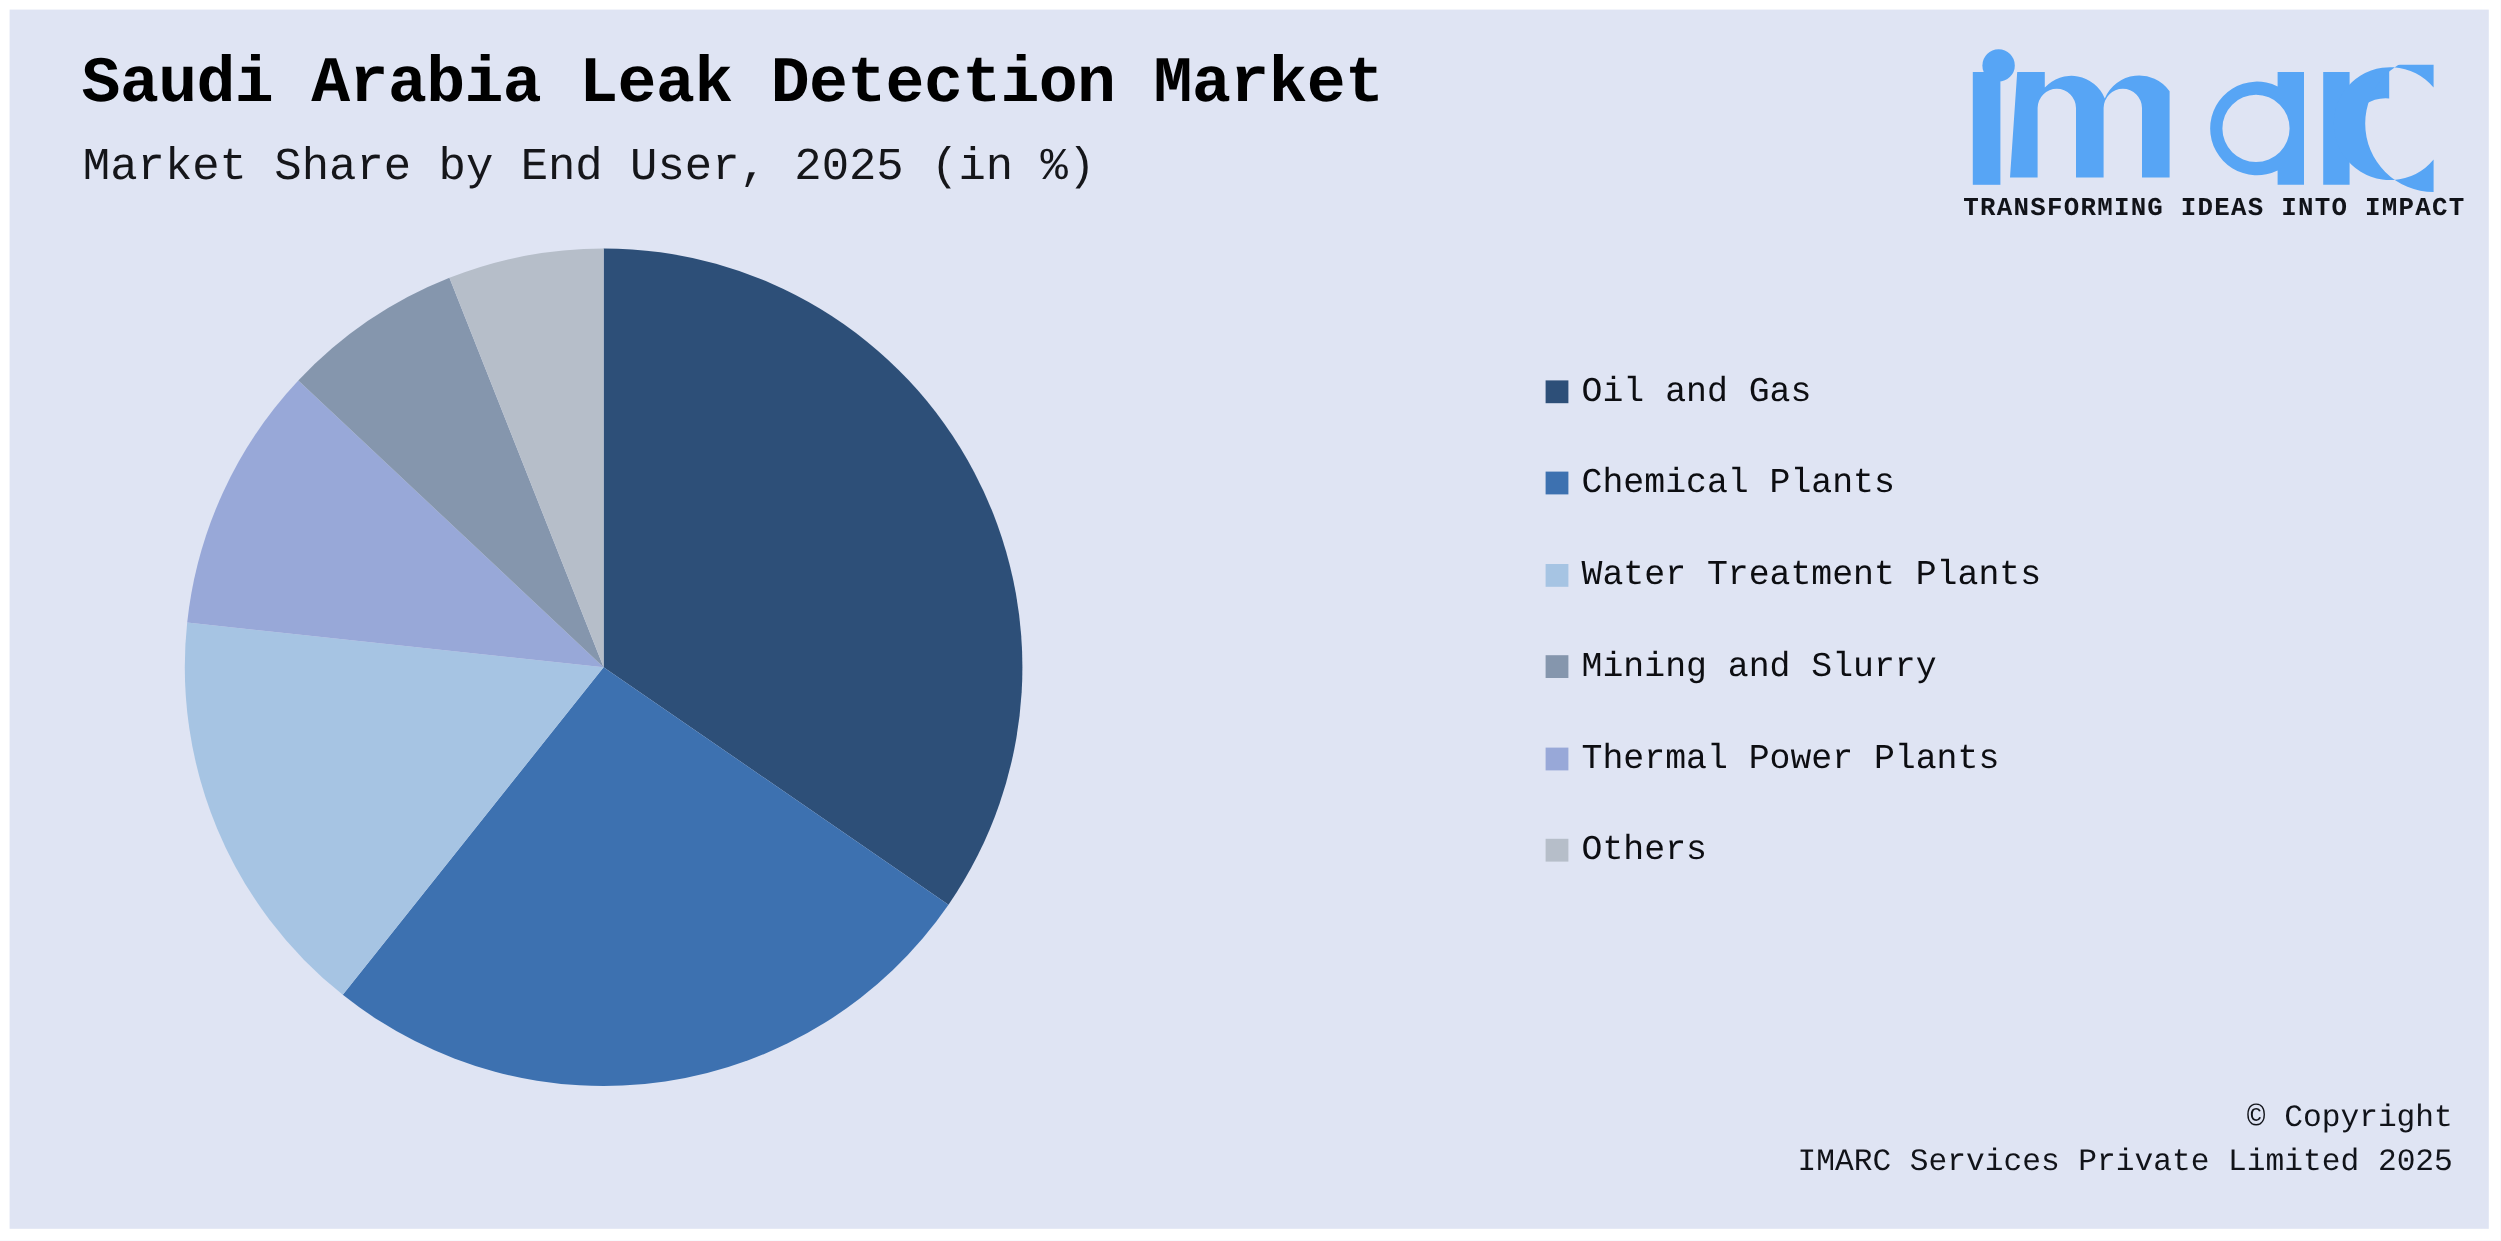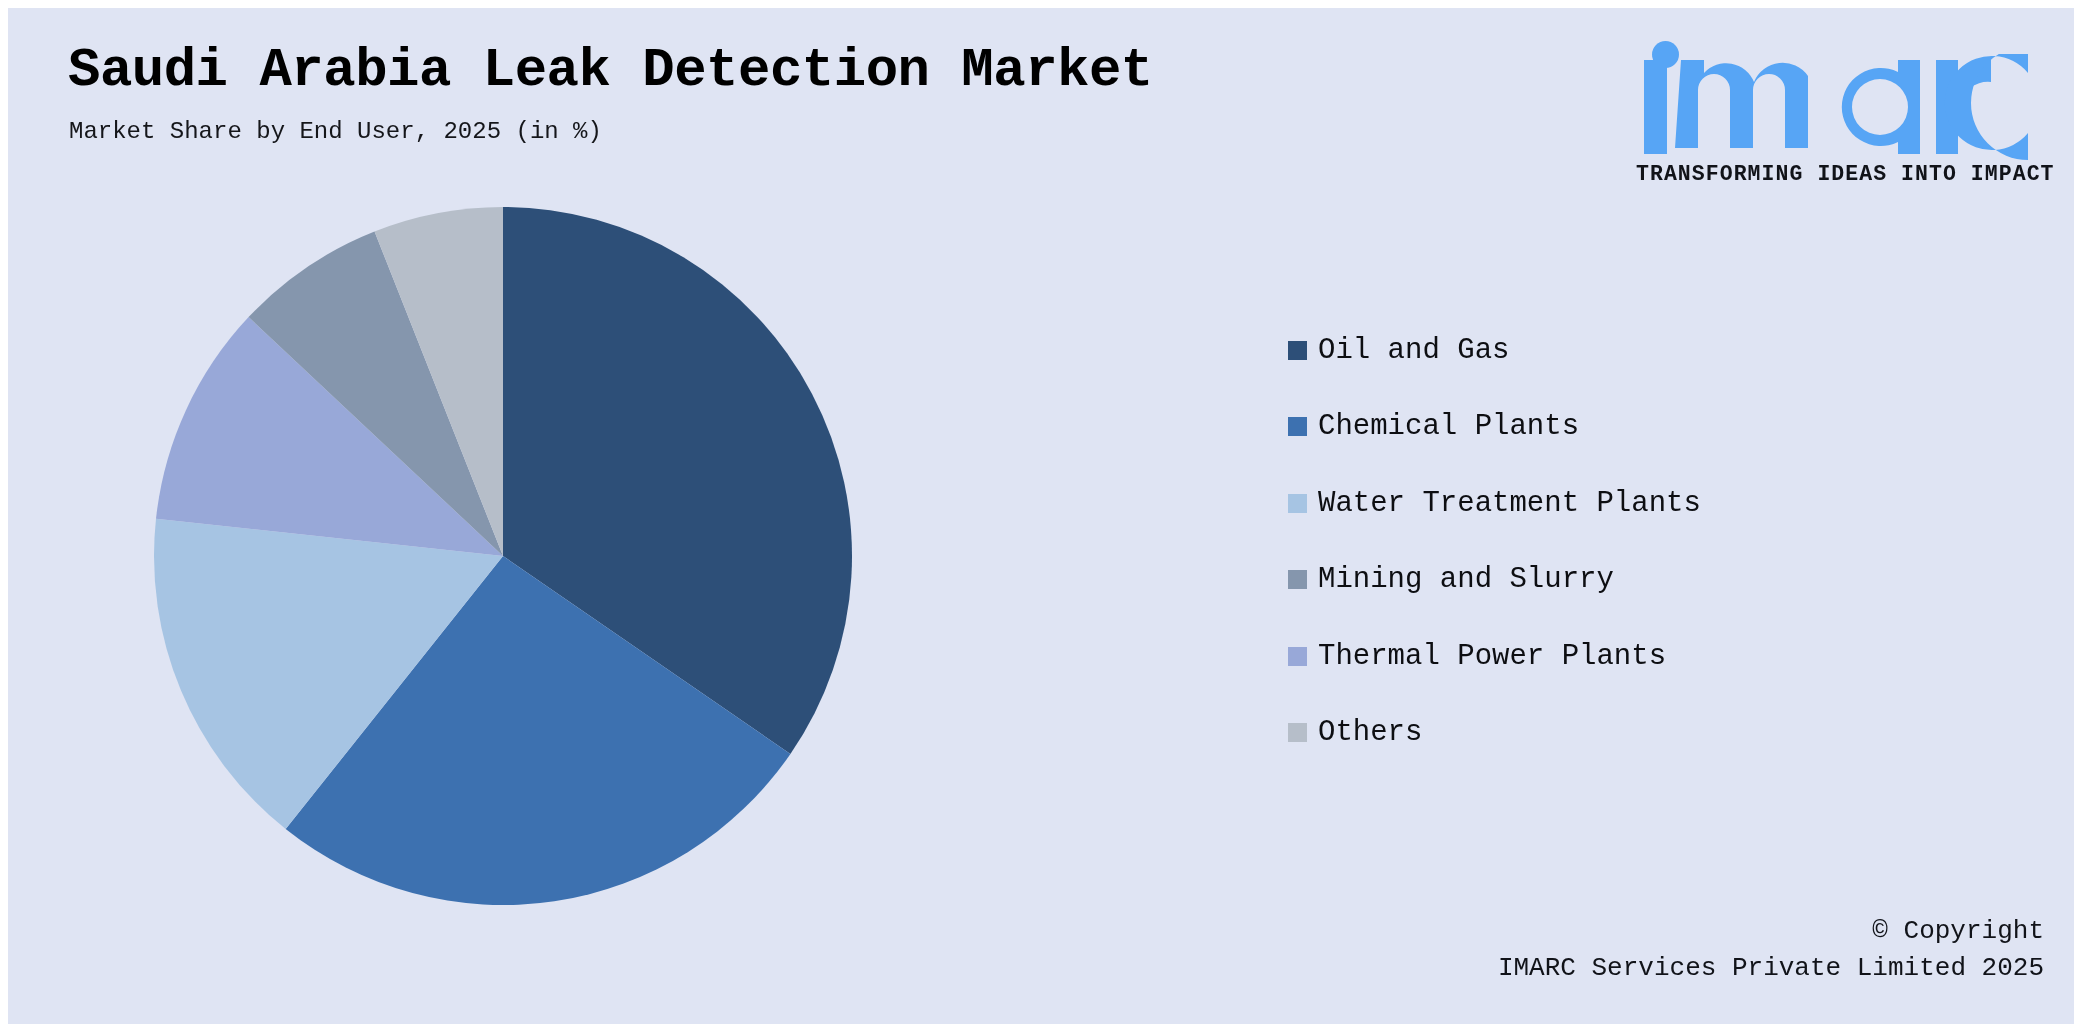--- a/index.html
+++ b/index.html
@@ -40,21 +40,21 @@
     font-size: 54px;
     font-weight: 700;
     color: #000000;
     letter-spacing: -0.5px;
     white-space: nowrap;
   }
   #chart-subtitle {
     position: absolute;
     left: 61px;
     top: 110px;
-    font-size: 24px;
+    font-size: 38px;
     font-weight: 400;
     color: #15161a;
     white-space: nowrap;
   }
 
   
   #brand-logo {
     position: absolute;
     right: 38px;
     top: 28px;
@@ -101,21 +101,21 @@
   #pie-svg {
     display: block;
     width: 700px;
     height: 700px;
   }
 
   
   #chart-legend {
     position: absolute;
     left: 1280px;
-    top: 304px;
+    top: 280px;
     width: 700px;
   }
   .legend-item {
     display: flex;
     align-items: center;
     height: 76.5px;
   }
   .legend-swatch {
     width: 19px;
     height: 19px;

